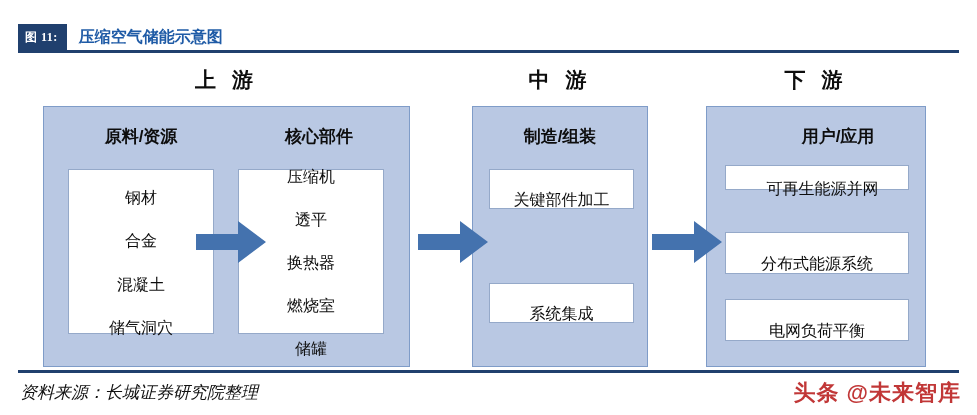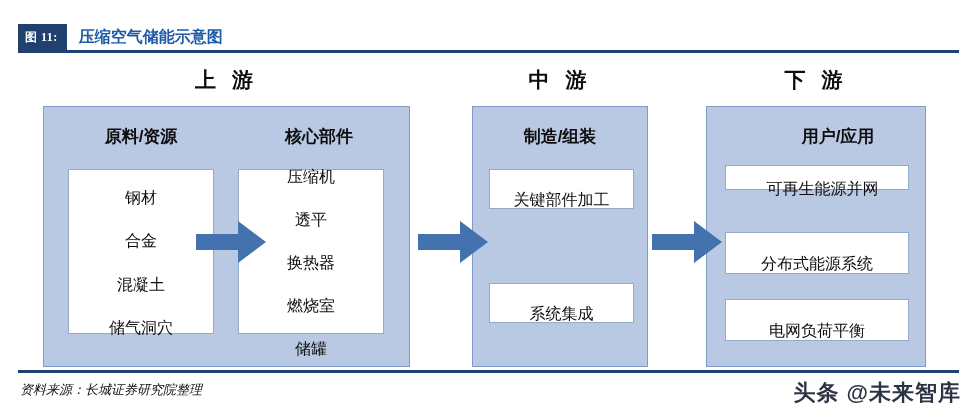--- a/index.html
+++ b/index.html
@@ -140,31 +140,31 @@
     width: 941px;
     height: 3px;
     background: #20406E;
   }
   .source {
     position: absolute;
     left: 20px;
     top: 381px;
     font-family: "Liberation Serif", "DejaVu Serif", serif;
     font-style: italic;
-    font-size: 13px;
+    font-size: 17px;
     color: #111111;
     white-space: nowrap;
   }
   .watermark {
     position: absolute;
     right: 16px;
     top: 378px;
     font-size: 22px;
     font-weight: bold;
-    color: #0f172a;
+    color: #b91c1c;
     opacity: 0.88;
     white-space: nowrap;
     letter-spacing: 1px;
   }
 </style>
 </head>
 <body>
 
 <div class="title-row">
   <div class="fig-badge">图 11:</div>

